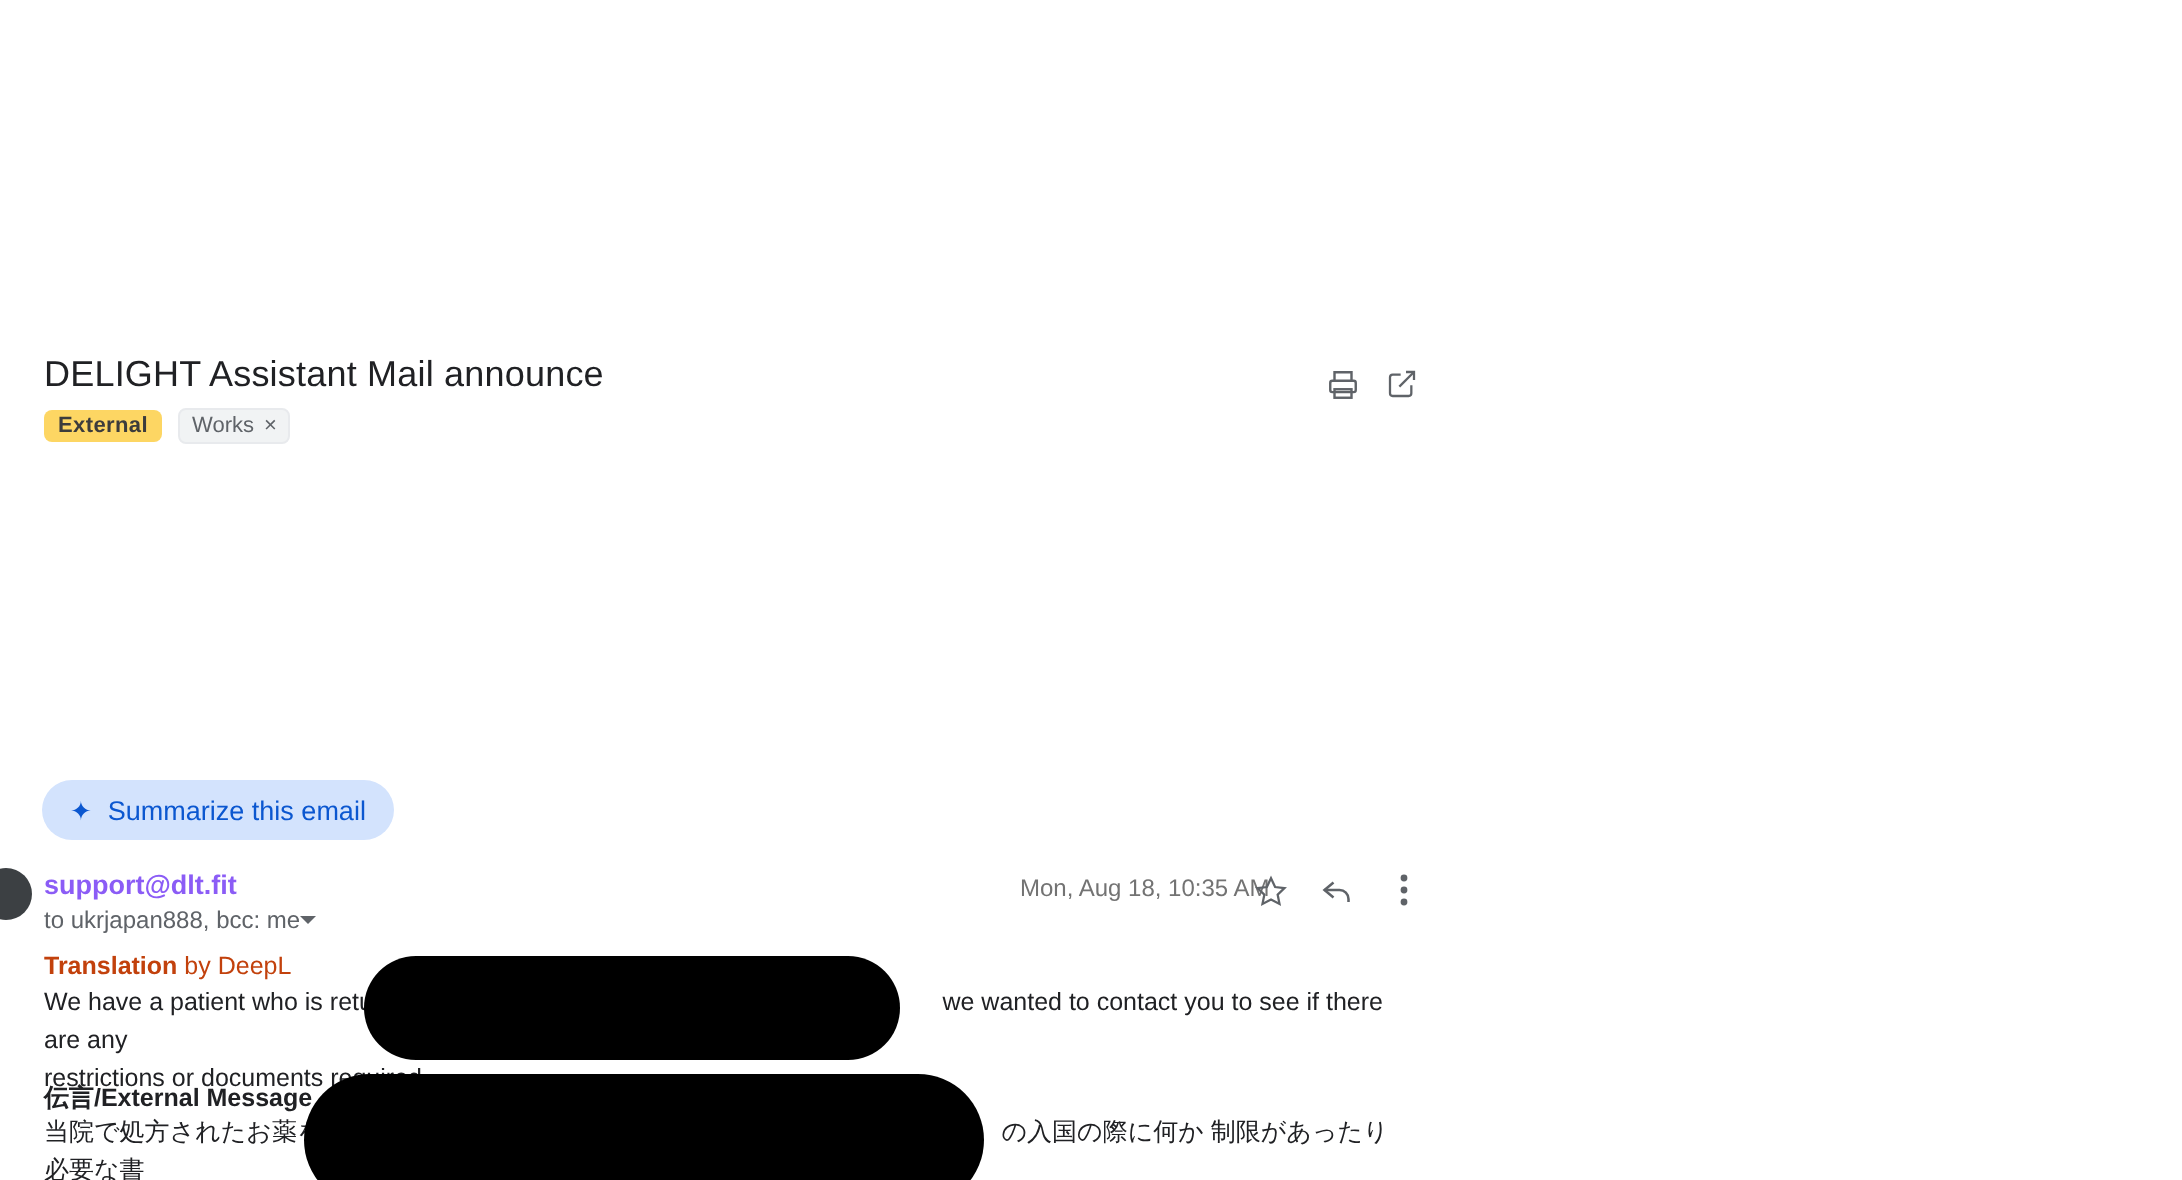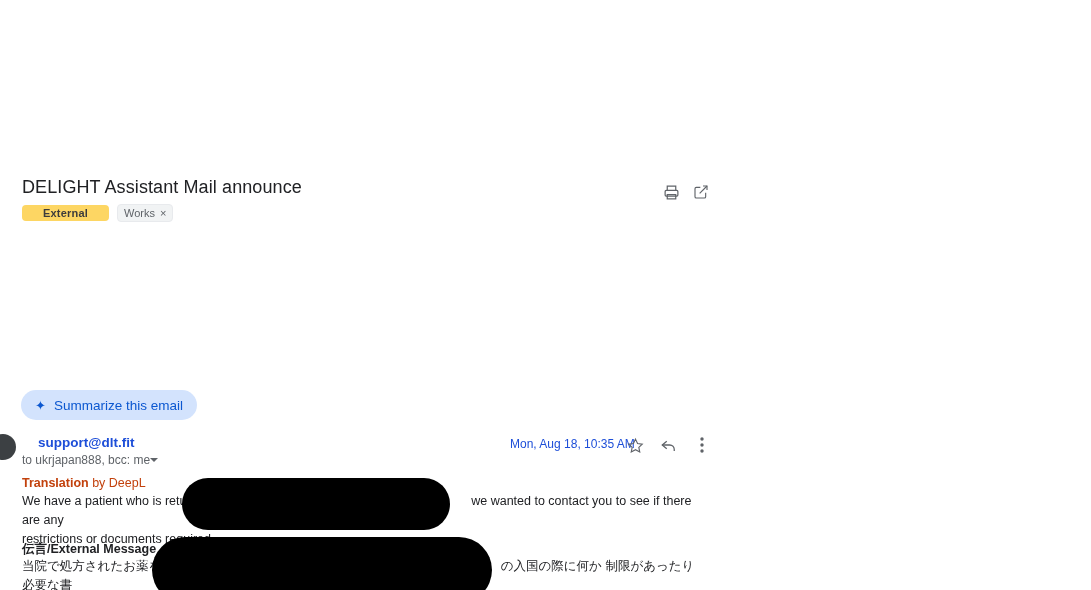--- a/index.html
+++ b/index.html
@@ -71,21 +71,21 @@
     top: 44px;
     display: flex;
     align-items: center;
     gap: 8px;
   }
   .chip-external {
     background: #fdd663;
     color: #3c3c3c;
     font-size: 11px;
     font-weight: 700;
-    padding: 2px 21px;
+    padding: 2px 7px;
     border-radius: 4px;
     letter-spacing: 0.2px;
   }
   .chip-inbox {
     background: #f1f3f4;
     color: #5f6368;
     font-size: 11px;
     padding: 2px 6px;
     border-radius: 4px;
     display: flex;
@@ -135,22 +135,21 @@
     height: 26px;
     border-radius: 50%;
     background: #3c4043;
   }
   .sender {
     position: absolute;
     left: 22px;
     top: 275px;
     font-size: 13.5px;
     font-weight: 700;
-    color: #1d4ed8;
-    margin-left: 16px;
+    color: #8b5cf6;
   }
   .recipients {
     position: absolute;
     left: 22px;
     top: 293px;
     font-size: 12px;
     color: #5f6368;
     display: flex;
     align-items: center;
     gap: 0;
@@ -160,21 +159,21 @@
     border-left: 4px solid transparent;
     border-right: 4px solid transparent;
     border-top: 4px solid #5f6368;
     display: inline-block;
   }
   .date {
     position: absolute;
     left: 510px;
     top: 277px;
     font-size: 12px;
-    color: #1d4ed8;
+    color: #737373;
   }
   .star-btn { left: 621px; top: 271px; }
   .reply-btn { left: 655px; top: 271px; }
   .more-btn { left: 688px; top: 271px; }
   .bold-label { font-weight: 700; }
 
   .trans-line {
     position: absolute;
     left: 22px;
     top: 316px;

